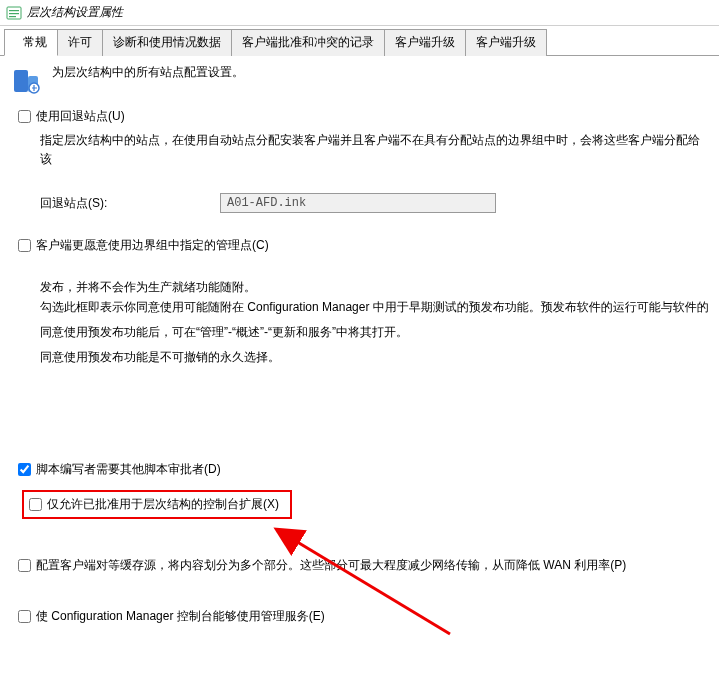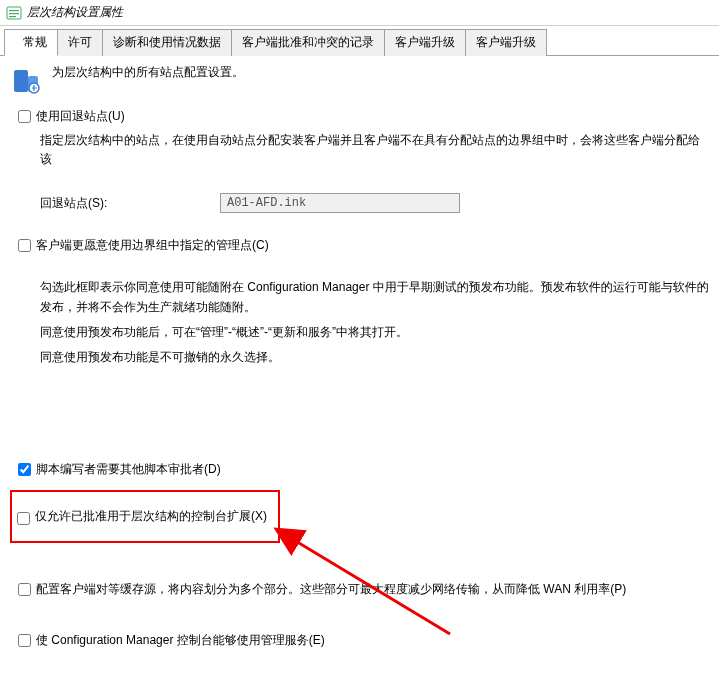--- a/index.html
+++ b/index.html
@@ -77,33 +77,34 @@
     }
     .field-row {
       display: flex;
       align-items: center;
       margin-left: 30px;
       margin-top: 24px;
       margin-bottom: 24px;
     }
     .field-label { width: 180px; }
     .field-input {
-      width: 240px;
+      width: 276px;
       padding: 2px 6px;
       background: #f0f0f0;
       border: 1px solid #999;
       font-family: "Courier New", monospace;
       font-size: 12px;
     }
     .section-gap { height: 18px; }
     .red-box {
       border: 2px solid #e00;
-      padding: 16px 3px;
+      padding: 4px 3px;
       display: inline-flex;
-      align-items: flex-end;
+      margin-left: 12px;
+      align-items: center;
       gap: 5px;
       width: 270px;
     }
     .red-box input[type=checkbox]{ margin-left: 2px;}
     .arrow-svg {
       position: absolute;
       pointer-events: none;
     }
     input[type=checkbox] {
       width: 13px; height: 13px;
@@ -160,22 +161,22 @@
   </div>
 
   <div class="checkbox-row">
     <input type="checkbox" style="">
     <span>客户端更愿意使用边界组中指定的管理点(C)</span>
   </div>
 
   <div class="section-gap"></div>
 
   <div class="indent">
+    <div>发布，并将不会作为生产就绪功能随附。</div>
     <div>勾选此框即表示你同意使用可能随附在 Configuration Manager 中用于早期测试的预发布功能。预发布软件的运行可能与软件的</div>
-    <div>发布，并将不会作为生产就绪功能随附。</div>
   </div>
   <div class="indent">同意使用预发布功能后，可在“管理”-“概述”-“更新和服务”中将其打开。</div>
   <div class="indent">同意使用预发布功能是不可撤销的永久选择。</div>
 
   <div style="height:78px"></div>
 
   <div class="checkbox-row">
     <input type="checkbox" checked="" style="">
     <span>脚本编写者需要其他脚本审批者(D)</span>
   </div>

